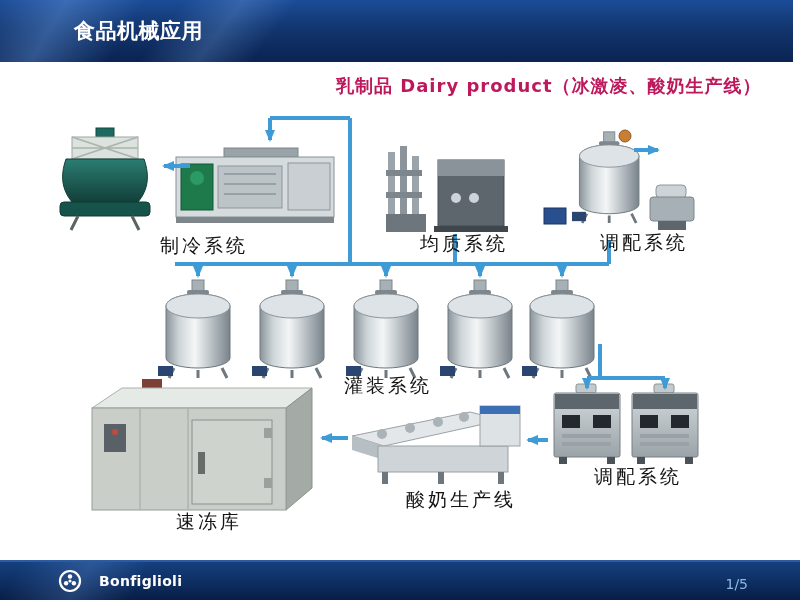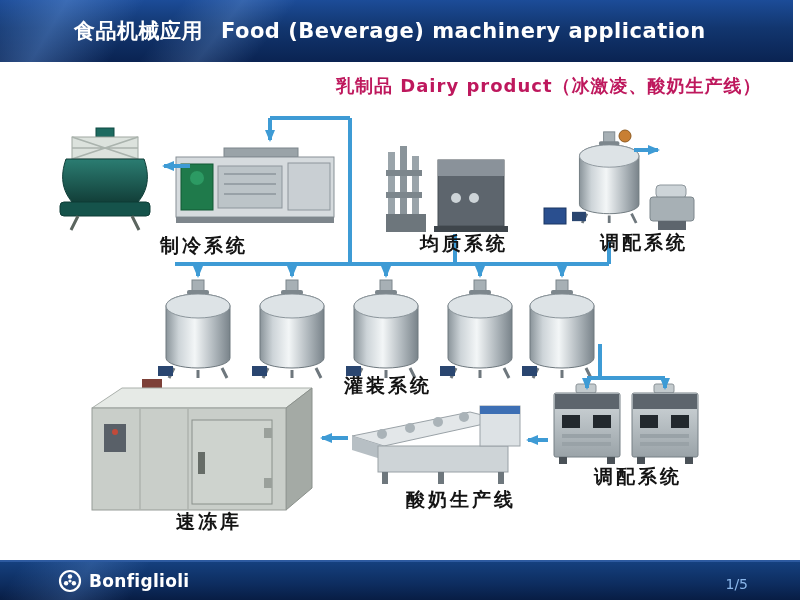--- a/index.html
+++ b/index.html
@@ -18,42 +18,42 @@
     transform:skewX(-26deg)}
   h1{position:absolute;left:74px;top:0;height:62px;display:flex;align-items:center;
     color:#ffffff;font-size:21px;font-weight:bold;letter-spacing:.5px;white-space:nowrap}
   h1 .t-en{margin-left:18px}
 
   
   .subtitle{position:absolute;left:336px;top:74px;font-size:18px;font-weight:bold;
     color:#be185d;letter-spacing:1px;white-space:nowrap;z-index:2}
 
   
-  .mlabel{position:absolute;font-size:19px;font-weight:bold;color:#141414;
+  .mlabel{position:absolute;font-size:19px;font-weight:normal;color:#141414;
     letter-spacing:3px;white-space:nowrap;z-index:2}
   .lb-cooling{left:160px;top:233px}
   .lb-homog{left:420px;top:231px}
   .lb-blend{left:600px;top:230px}
   .lb-aging{left:344px;top:373px}
   .lb-qfreeze{left:176px;top:509px}
   .lb-fill{left:406px;top:487px}
   .lb-freeze{left:594px;top:464px}
 
   
   svg.diagram{position:absolute;left:0;top:0;z-index:1}
 
   
   footer{position:absolute;bottom:0;left:0;width:800px;height:40px;
     background:linear-gradient(180deg,#15407e 0%,#0d2c5e 60%,#081d44 100%);
     border-top:2px solid #2d5aa0;z-index:3;overflow:hidden}
   .ftr-deco{position:absolute;left:-20px;top:-6px;width:220px;height:60px;
     background:linear-gradient(105deg,rgba(110,160,230,0) 15%,rgba(110,160,230,.25) 45%,rgba(110,160,230,0) 70%);
     transform:skewX(-18deg)}
-  .logo{position:absolute;left:58px;top:0;height:38px;display:flex;align-items:center;gap:7px;
-    color:#ffffff;font-weight:bold;font-size:17px;letter-spacing:.3px}
+  .logo{position:absolute;left:58px;top:0;height:38px;display:flex;align-items:center;gap:17px;
+    color:#ffffff;font-weight:bold;font-size:14px;letter-spacing:.3px}
   .pagenum{position:absolute;right:52px;top:14px;font-size:14px;color:#8ab6ea}
 </style>
 </head>
 <body>
 
 <div class="slide">
 
   <svg class="diagram" width="800" height="600" viewBox="0 0 800 600">
     <defs>
       <linearGradient id="steelH" x1="0" y1="0" x2="1" y2="0">
@@ -205,21 +205,20 @@
       <path d="M548,440 H528" marker-end="url(#ah)"></path>
       <path d="M348,438 H322" marker-end="url(#ah)"></path>
     </g>
   </svg>
 
   <header>
     <div class="hdr-deco1"></div>
     <div class="hdr-deco2"></div>
     <h1>
       <span class="t-zh">食品机械应用</span>
-      <span class="t-en">Food (Beverage) machinery application</span>
     </h1>
   </header>
 
   <div class="subtitle">乳制品 Dairy product（冰激凌、酸奶生产线）</div>
 
   <div class="mlabel lb-cooling">制冷系统</div>
   <div class="mlabel lb-blend">调配系统</div>
   <div class="mlabel lb-homog">均质系统</div>
   <div class="mlabel lb-aging">灌装系统</div>
   <div class="mlabel lb-qfreeze">速冻库</div>

